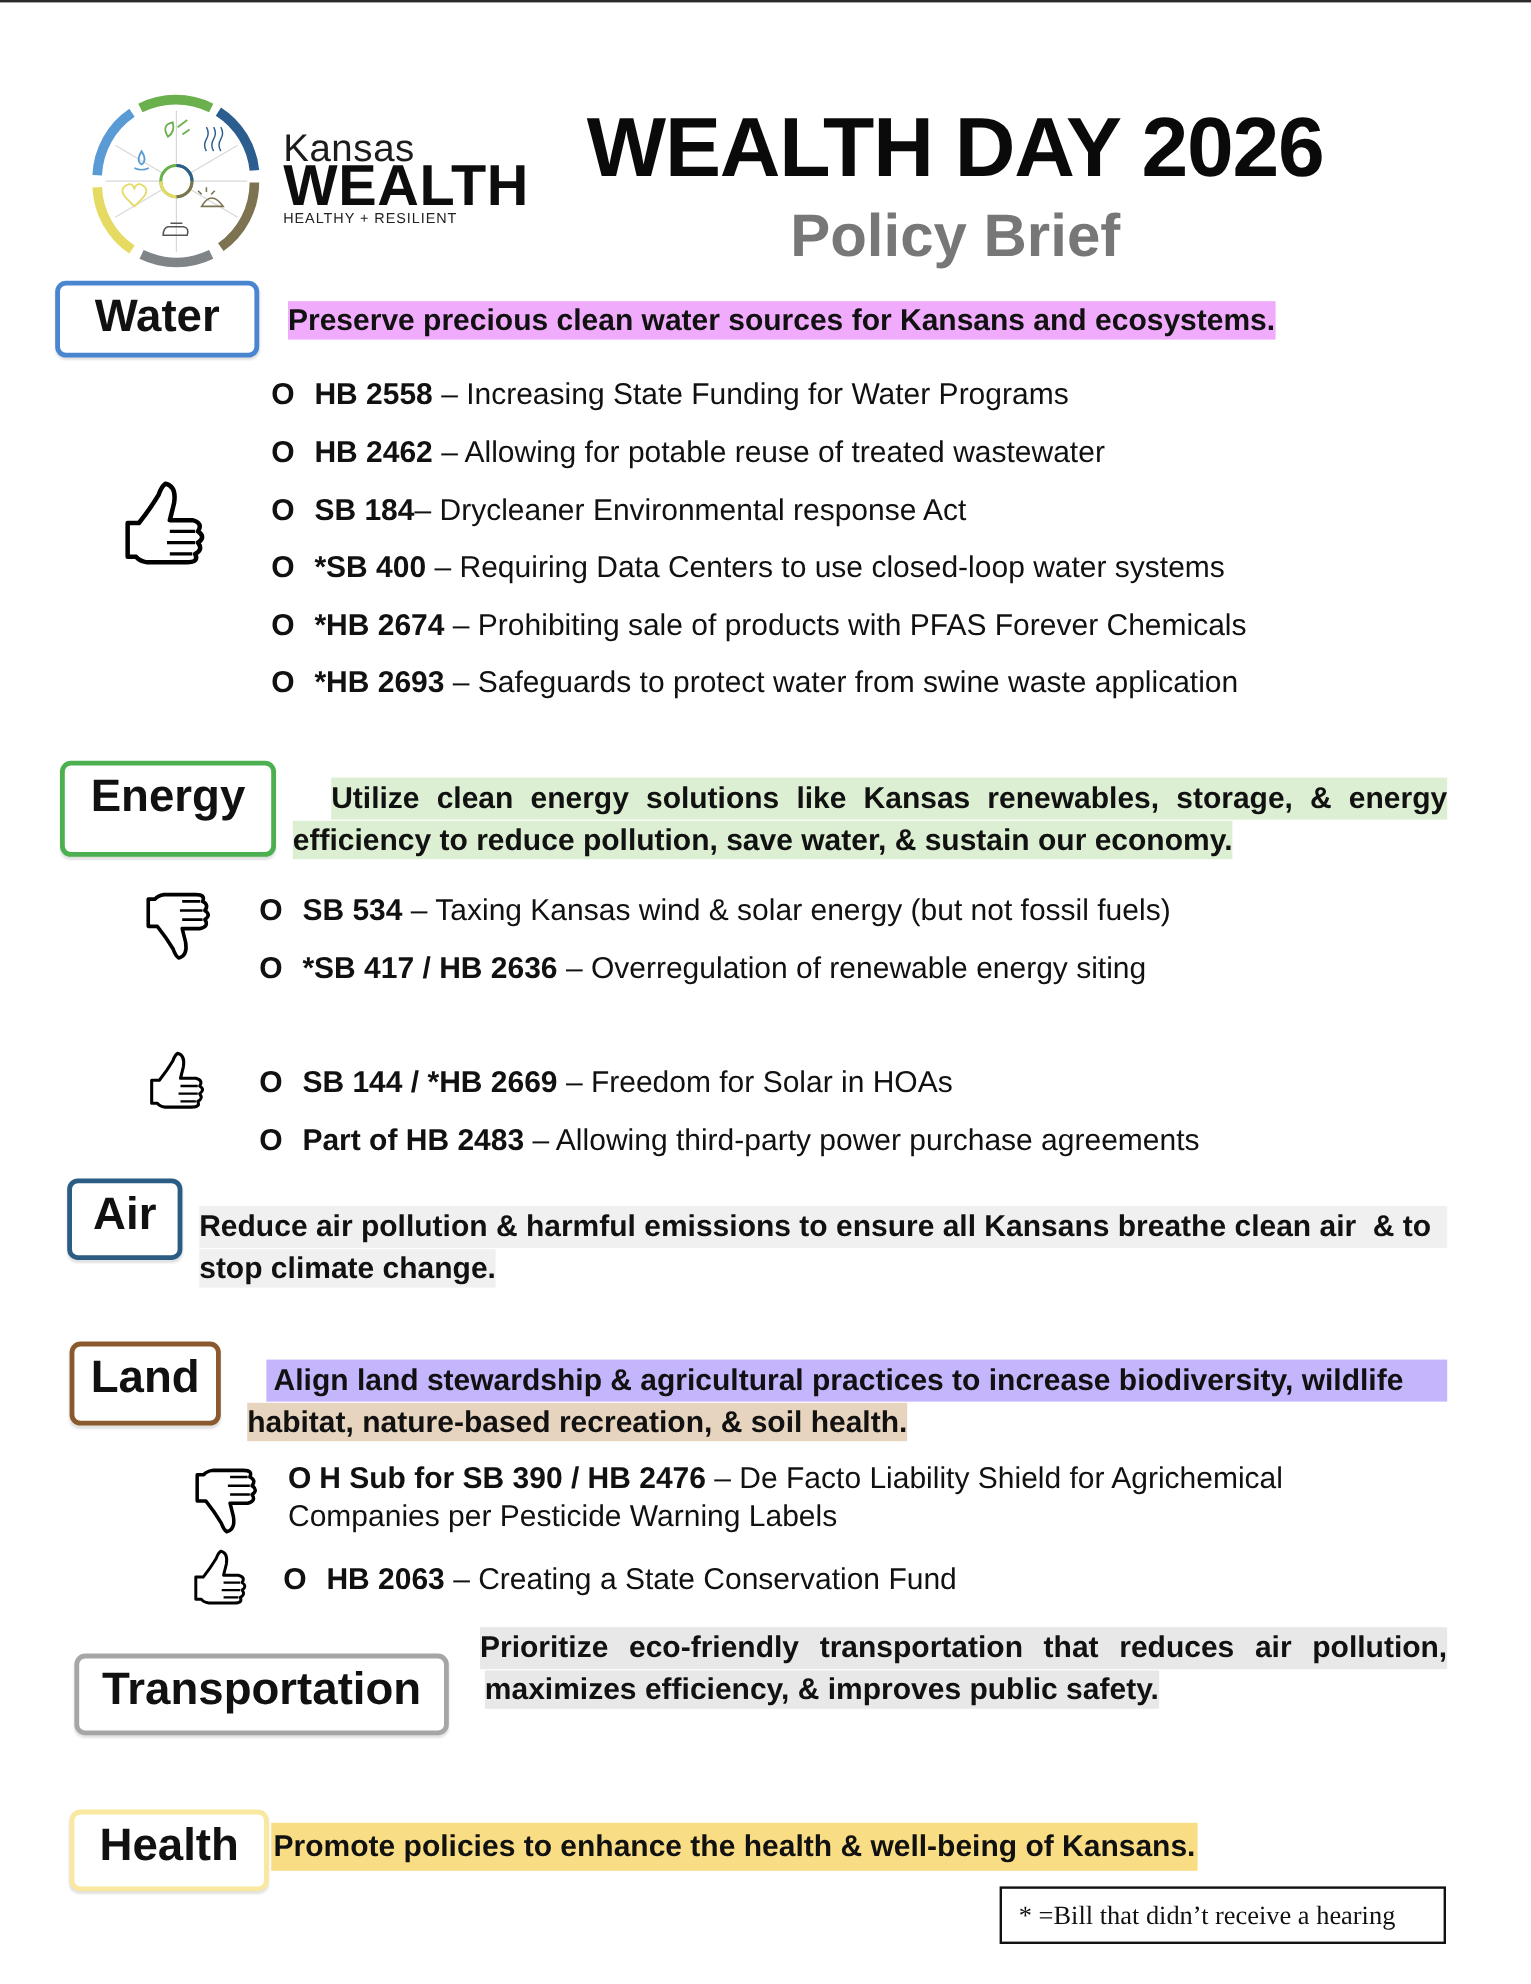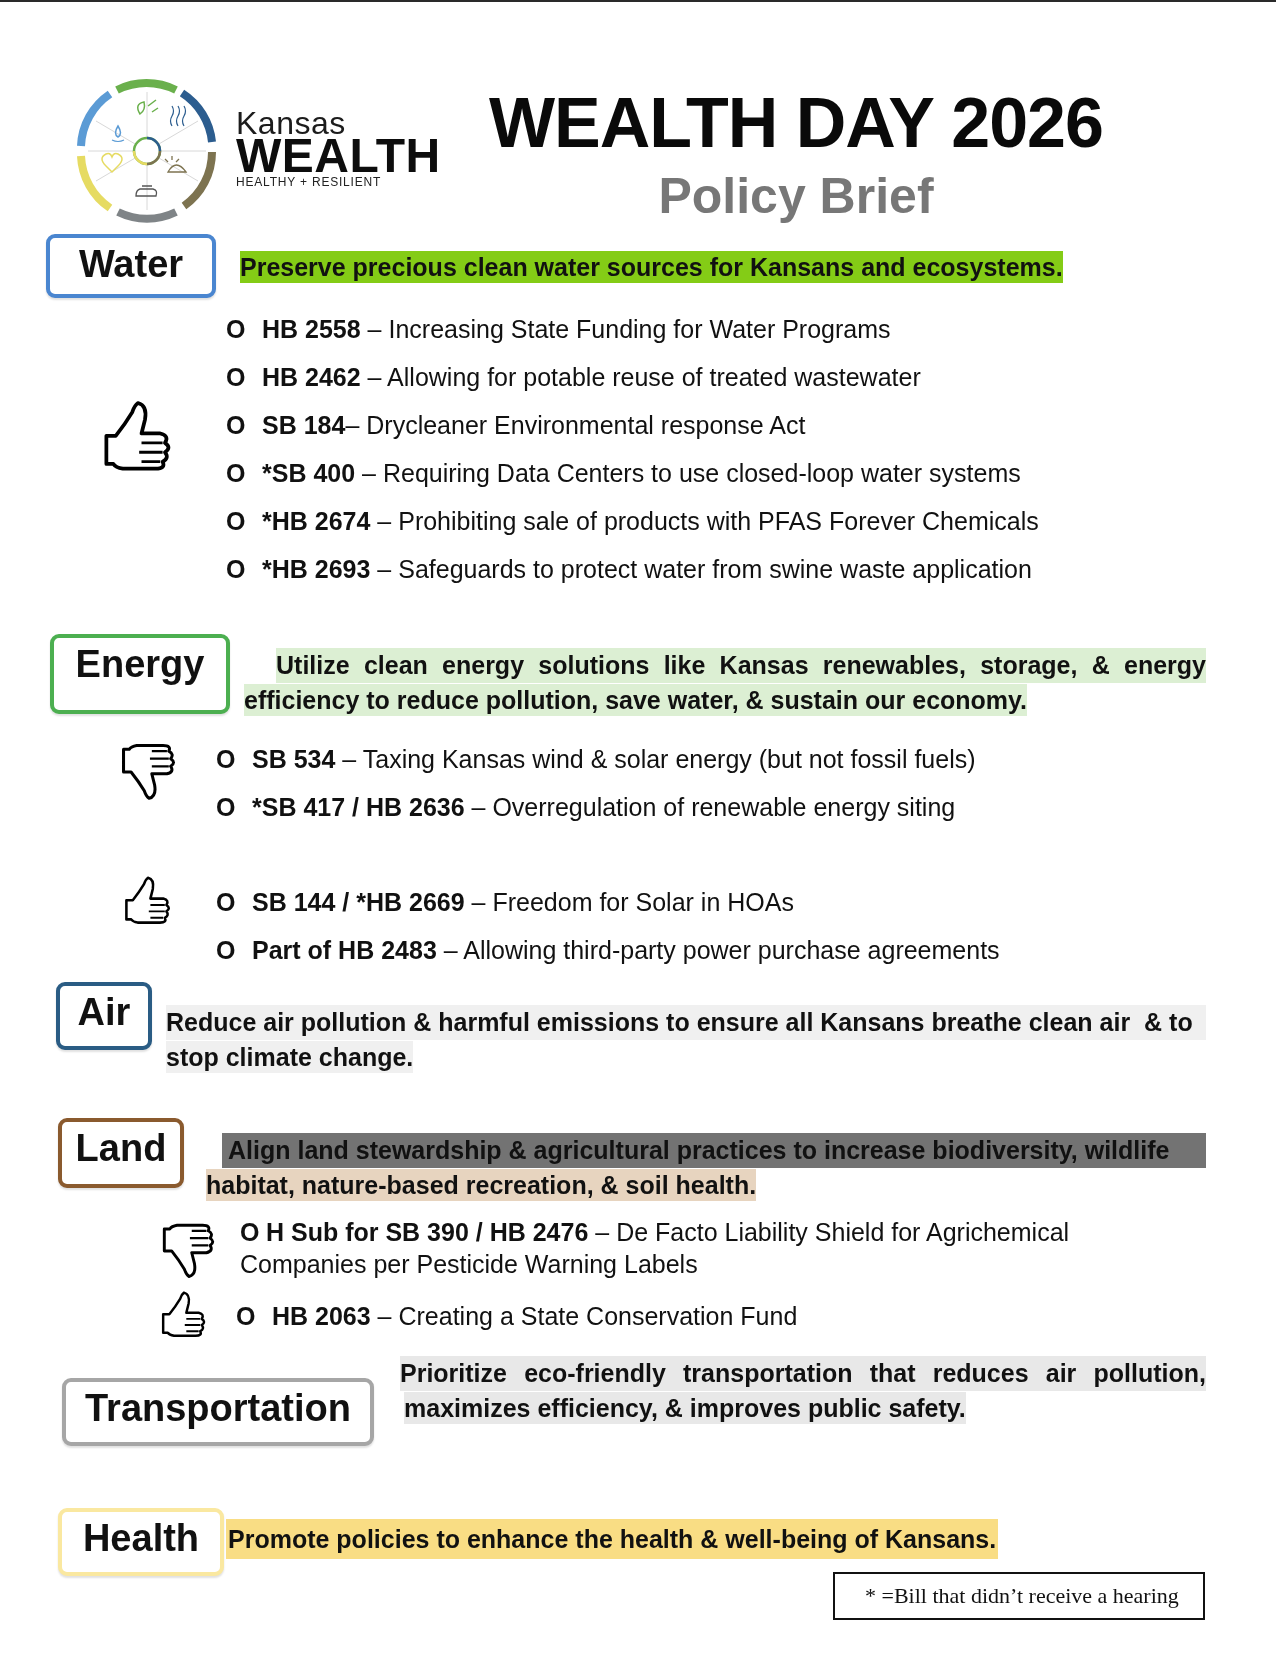--- a/index.html
+++ b/index.html
@@ -25,21 +25,21 @@
   .desc { position: absolute; font-weight: 700; font-size: 25px; line-height: 35px; color: #111; }
   .hl { padding: 2px 0; -webkit-box-decoration-break: clone; box-decoration-break: clone; }
 
   .item { position: absolute; font-size: 25px; line-height: 32px; white-space: nowrap; color: #111; }
   .item .bullet { font-weight: 700; display: inline-block; width: 36px; }
   .item b { font-weight: 700; }
   .thumb { position: absolute; }
 
   .footnote { position: absolute; left: 833px; top: 1572px; width: 372px; height: 48px;
               border: 2px solid #111; box-sizing: border-box; font-family: "Liberation Serif", serif;
-              font-size: 22px; line-height: 44px; padding-left: 30px; color: #111; }
+              font-size: 22px; line-height: 44px; padding-left: 14px; color: #111; }
 </style>
 </head>
 <body>
 
 <div class="topline"></div>
 
 <svg class="logo" viewBox="0 0 150 150">
   <g fill="none" stroke-width="8" stroke-linecap="butt">
     <path d="M45 14 A66 66 0 0 1 104 14" stroke="#6ab04c"></path>
     <path d="M110 17 A66 66 0 0 1 140 66" stroke="#2c5d8f"></path>
@@ -82,21 +82,21 @@
   <defs>
     <g id="thumb-up-shape">
       <path d="M30 6 q8 2 6 14 l-3 12 l16 0 q8 2 4 8 q6 4 0 8 q4 5 -2 8 q3 6 -6 6 l-28 0 q-6 -1 -8 -4 l-6 0 l0 -24 l8 0 q8 -10 14 -20 q2 -6 5 -8z" fill="#fff" stroke="#000" stroke-width="3.2" stroke-linejoin="round"></path>
       <path d="M33 40 q12 0 18 0 M31 48 q12 0 20 0 M33 56 q10 0 16 0" fill="none" stroke="#000" stroke-width="2.4"></path>
     </g>
   </defs>
 </svg>
 
 <div class="label" style="left:46px;top:234px;width:170px;height:64px;border-color:#4a86d0;">Water</div>
 <div class="desc" style="left:240px;top:250px;">
-  <span class="hl" style="background:#84cc16;">Preserve precious clean water sources for Kansans and ecosystems.</span>
+  <span class="hl" style="background:#f0abfc;">Preserve precious clean water sources for Kansans and ecosystems.</span>
 </div>
 
 <svg class="thumb" style="left:100px;top:396px;" width="76" height="82" viewBox="0 0 60 70">
     <use href="#thumb-up-shape"></use>
   </svg>
 
 <div class="item" style="left:226px;top:313px;"><span class="bullet">O</span><b>HB 2558</b><span> – </span><span>Increasing State Funding for Water Programs</span></div>
 <div class="item" style="left:226px;top:361px;"><span class="bullet">O</span><b>HB 2462</b><span> – </span><span>Allowing for potable reuse of treated wastewater</span></div>
 <div class="item" style="left:226px;top:409px;"><span class="bullet">O</span><b>SB 184</b><span>– </span><span>Drycleaner Environmental response Act</span></div>
 <div class="item" style="left:226px;top:457px;"><span class="bullet">O</span><b>*SB 400</b><span> – </span><span>Requiring Data Centers to use closed-loop water systems</span></div>
@@ -122,21 +122,21 @@
 <div class="item" style="left:216px;top:934px;"><span class="bullet">O</span><b>Part of HB 2483</b><span> – </span><span>Allowing third-party power purchase agreements</span></div>
 
 <div class="label" style="left:56px;top:982px;width:96px;height:68px;border-color:#2a5c84;">Air</div>
 <div class="desc" style="left:166px;top:1005px;width:1040px;">
   <div style="background:#f0f0f0;"><span style="white-space:pre;">Reduce air pollution &amp; harmful emissions to ensure all Kansans breathe clean air  &amp; to</span></div>
   <span class="hl" style="background:#f0f0f0;">stop climate change.</span>
 </div>
 
 <div class="label" style="left:58px;top:1118px;width:126px;height:70px;border-color:#8a5a2e;">Land</div>
 <div class="desc" style="left:206px;top:1133px;width:1000px;">
-  <div style="background:#737373;margin-left:16px;padding-left:6px;"><span>Align land stewardship &amp; agricultural practices to increase biodiversity, wildlife</span></div>
+  <div style="background:#c4b5fd;margin-left:16px;padding-left:6px;"><span>Align land stewardship &amp; agricultural practices to increase biodiversity, wildlife</span></div>
   <span class="hl" style="background:#e7d4bf;">habitat, nature-based recreation, &amp; soil health.</span>
 </div>
 
 <svg class="thumb" style="left:160px;top:1218px;transform:rotate(180deg) scaleX(-1);" width="58" height="64" viewBox="0 0 60 70">
     <use href="#thumb-up-shape"></use>
   </svg>
 <div class="item" style="left:240px;top:1216px;line-height:32px;"><span class="bullet" style="width:26px">O</span><b>H Sub for SB 390 / HB 2476</b><span> – </span><span>De Facto Liability Shield for Agrichemical</span><br><span>Companies per Pesticide Warning Labels</span></div>
 
 <svg class="thumb" style="left:156px;top:1288px;" width="56" height="54" viewBox="0 0 60 70">
     <use href="#thumb-up-shape"></use>

